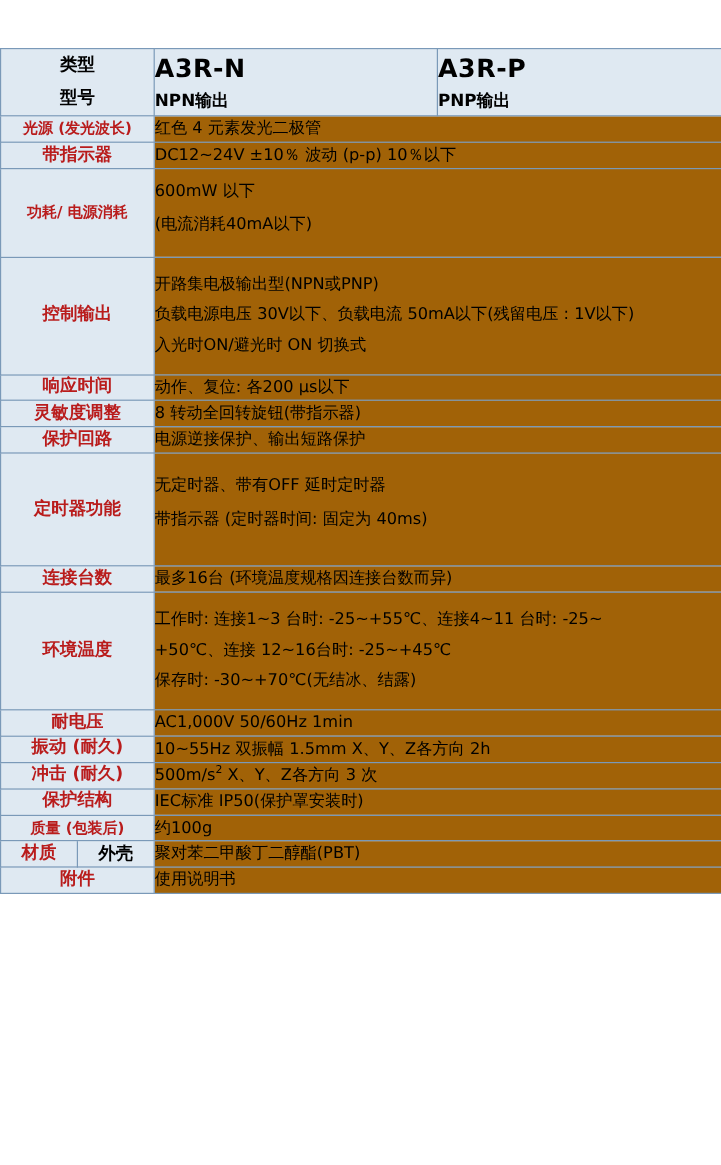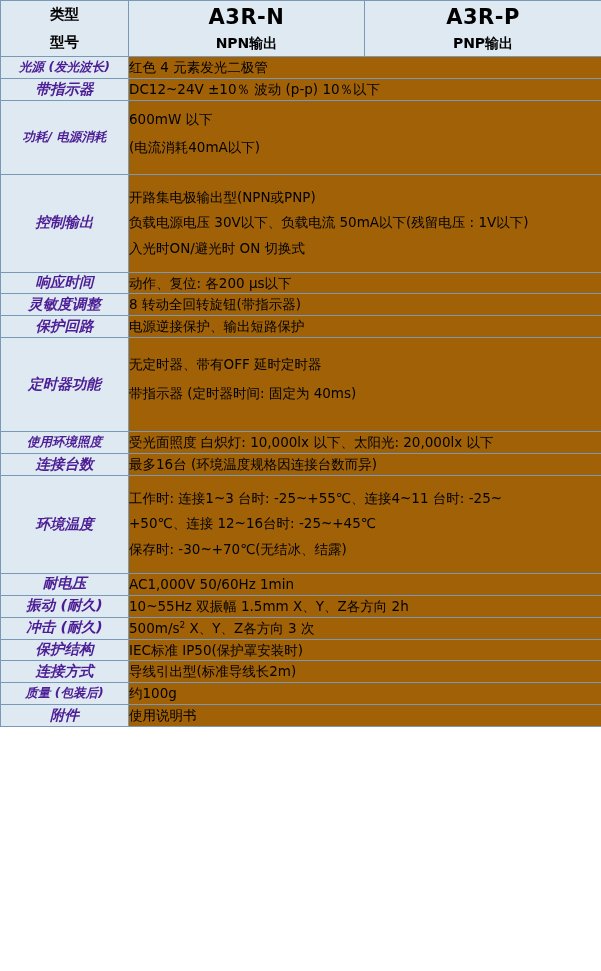--- a/index.html
+++ b/index.html
@@ -11,54 +11,54 @@
     width: 601px;
     height: 971px;
     font-family: "DejaVu Sans", "Liberation Sans", sans-serif;
     color: #000000;
     -webkit-font-smoothing: antialiased;
   }
   #spec-table {
     border-collapse: collapse;
     width: 601px;
     table-layout: fixed;
+    margin-top: 40px;
   }
   #spec-table td {
     border: 1px solid #7a99b8;
     padding: 0;
     vertical-align: middle;
   }
   .lbl {
     background: #dfe9f2;
     text-align: center;
     font-weight: bold;
     font-size: 14.5px;
     line-height: 1.35;
     padding: 6px 2px;
-    color: #4c1d95;
-    font-style: italic;
+    color: #b91c1c;
   }
   .lbl-sub {
     background: #dfe9f2;
     text-align: center;
     font-weight: bold;
     font-size: 14.5px;
     padding: 6px 2px;
   }
   .val {
     background: #a16207;
     text-align: left;
     font-size: 13.5px;
     line-height: 1.55;
     padding: 7px 9px;
   }
   .val .line { display: block; white-space: nowrap; }
   .head-cell {
     background: #dfe9f2;
-    text-align: center;
+    text-align: left;
     padding: 10px 2px 12px 2px;
   }
   .head-main {
     display: block;
     font-size: 21px;
     font-weight: bold;
     letter-spacing: 0.5px;
   }
   .head-sub {
     display: block;
@@ -160,26 +160,20 @@
     </tr>
 
     <tr>
       <td class="lbl" colspan="2">定时器功能</td>
       <td class="val" colspan="2" style="padding-top:12px;padding-bottom:24px;line-height:2.1;">
         <span class="line">无定时器、带有OFF 延时定时器</span>
         <span class="line">带指示器 (定时器时间:  固定为 40ms)</span>
       </td>
     </tr>
 
-    <tr>
-      <td class="lbl small" colspan="2">使用环境照度</td>
-      <td class="val" colspan="2">
-        <span class="line">受光面照度 白炽灯: 10,000lx 以下、太阳光: 20,000lx 以下</span>
-      </td>
-    </tr>
 
     <tr>
       <td class="lbl" colspan="2">连接台数</td>
       <td class="val" colspan="2">
         <span class="line">最多16台 (环境温度规格因连接台数而异)</span>
       </td>
     </tr>
 
     <tr>
       <td class="lbl" colspan="2">环境温度</td>
@@ -211,34 +205,35 @@
       </td>
     </tr>
 
     <tr>
       <td class="lbl" colspan="2">保护结构</td>
       <td class="val" colspan="2">
         <span class="line">IEC标准  IP50(保护罩安装时)</span>
       </td>
     </tr>
 
-    <tr>
-      <td class="lbl" colspan="2">连接方式</td>
-      <td class="val" colspan="2">
-        <span class="line">导线引出型(标准导线长2m)</span>
-      </td>
-    </tr>
 
     <tr>
       <td class="lbl small" colspan="2">质量 (包装后)</td>
       <td class="val" colspan="2">
         <span class="line">约100g</span>
       </td>
     </tr>
 
+    <tr>
+      <td class="lbl">材质</td>
+      <td class="lbl-sub">外壳</td>
+      <td class="val" colspan="2">
+        <span class="line">聚对苯二甲酸丁二醇酯(PBT)</span>
+      </td>
+    </tr>
 
     <tr>
       <td class="lbl" colspan="2">附件</td>
       <td class="val" colspan="2">
         <span class="line">使用说明书</span>
       </td>
     </tr>
   </tbody>
 </table>
 

